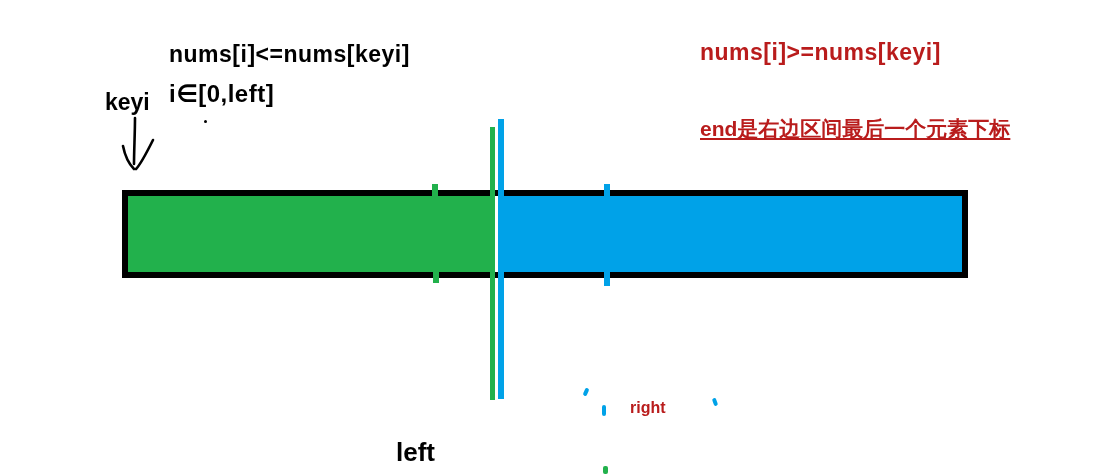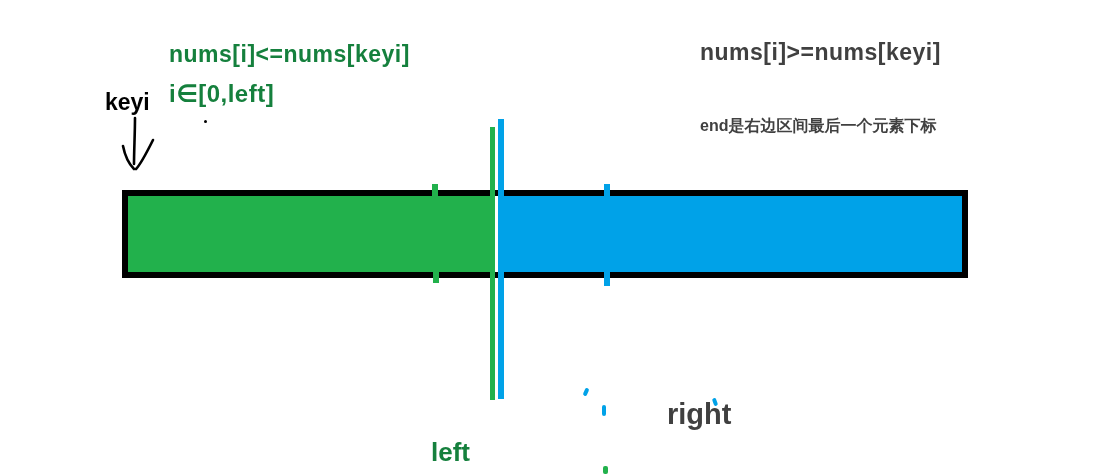--- a/index.html
+++ b/index.html
@@ -5,33 +5,33 @@
   html,body{margin:0;padding:0;background:#fff;}
   #canvas{
     position:relative;
     width:1097px;height:474px;
     background:#ffffff;
     overflow:hidden;
     font-family:"Liberation Sans","DejaVu Sans",sans-serif;
   }
   .abs{position:absolute;}
   .txt{font-weight:bold;line-height:1.1;white-space:nowrap;}
-  .green-txt{color:#15803d;}
-  .blue-txt{color:#404040;text-align:right;}
+  .green-txt{color:#000000;}
+  .blue-txt{color:#b91c1c;text-align:right;}
   .black-txt{color:#000000;}
 
   
   #keyi-label{left:105px;top:90px;font-size:23px;}
   #left-cond{left:169px;top:42px;font-size:23px;letter-spacing:.5px;}
   #left-range{left:169px;top:81px;font-size:24px;letter-spacing:.5px;}
   #right-cond{left:700px;top:40px;font-size:23px;letter-spacing:.5px;}
   #right-range{left:700px;top:80px;font-size:23px;letter-spacing:.5px;}
-  #right-note{left:700px;top:117px;font-size:16px;}
-  #left-pointer-label{left:396px;top:438px;font-size:26px;margin-left:35px;}
-  #right-pointer-label{left:667px;top:399px;font-size:29px;}
+  #right-note{left:700px;top:117px;font-size:21px;text-decoration:underline;}
+  #left-pointer-label{left:396px;top:438px;font-size:26px;}
+  #right-pointer-label{left:630px;top:399px;font-size:16px;}
 
   
   #black-dot{left:204px;top:120px;width:3px;height:3px;background:#000;border-radius:50%;}
 
   
   #array-bar{
     left:122px;top:190px;width:846px;height:88px;
     border:6px solid #000;box-sizing:border-box;
     display:flex;z-index:1;
   }

